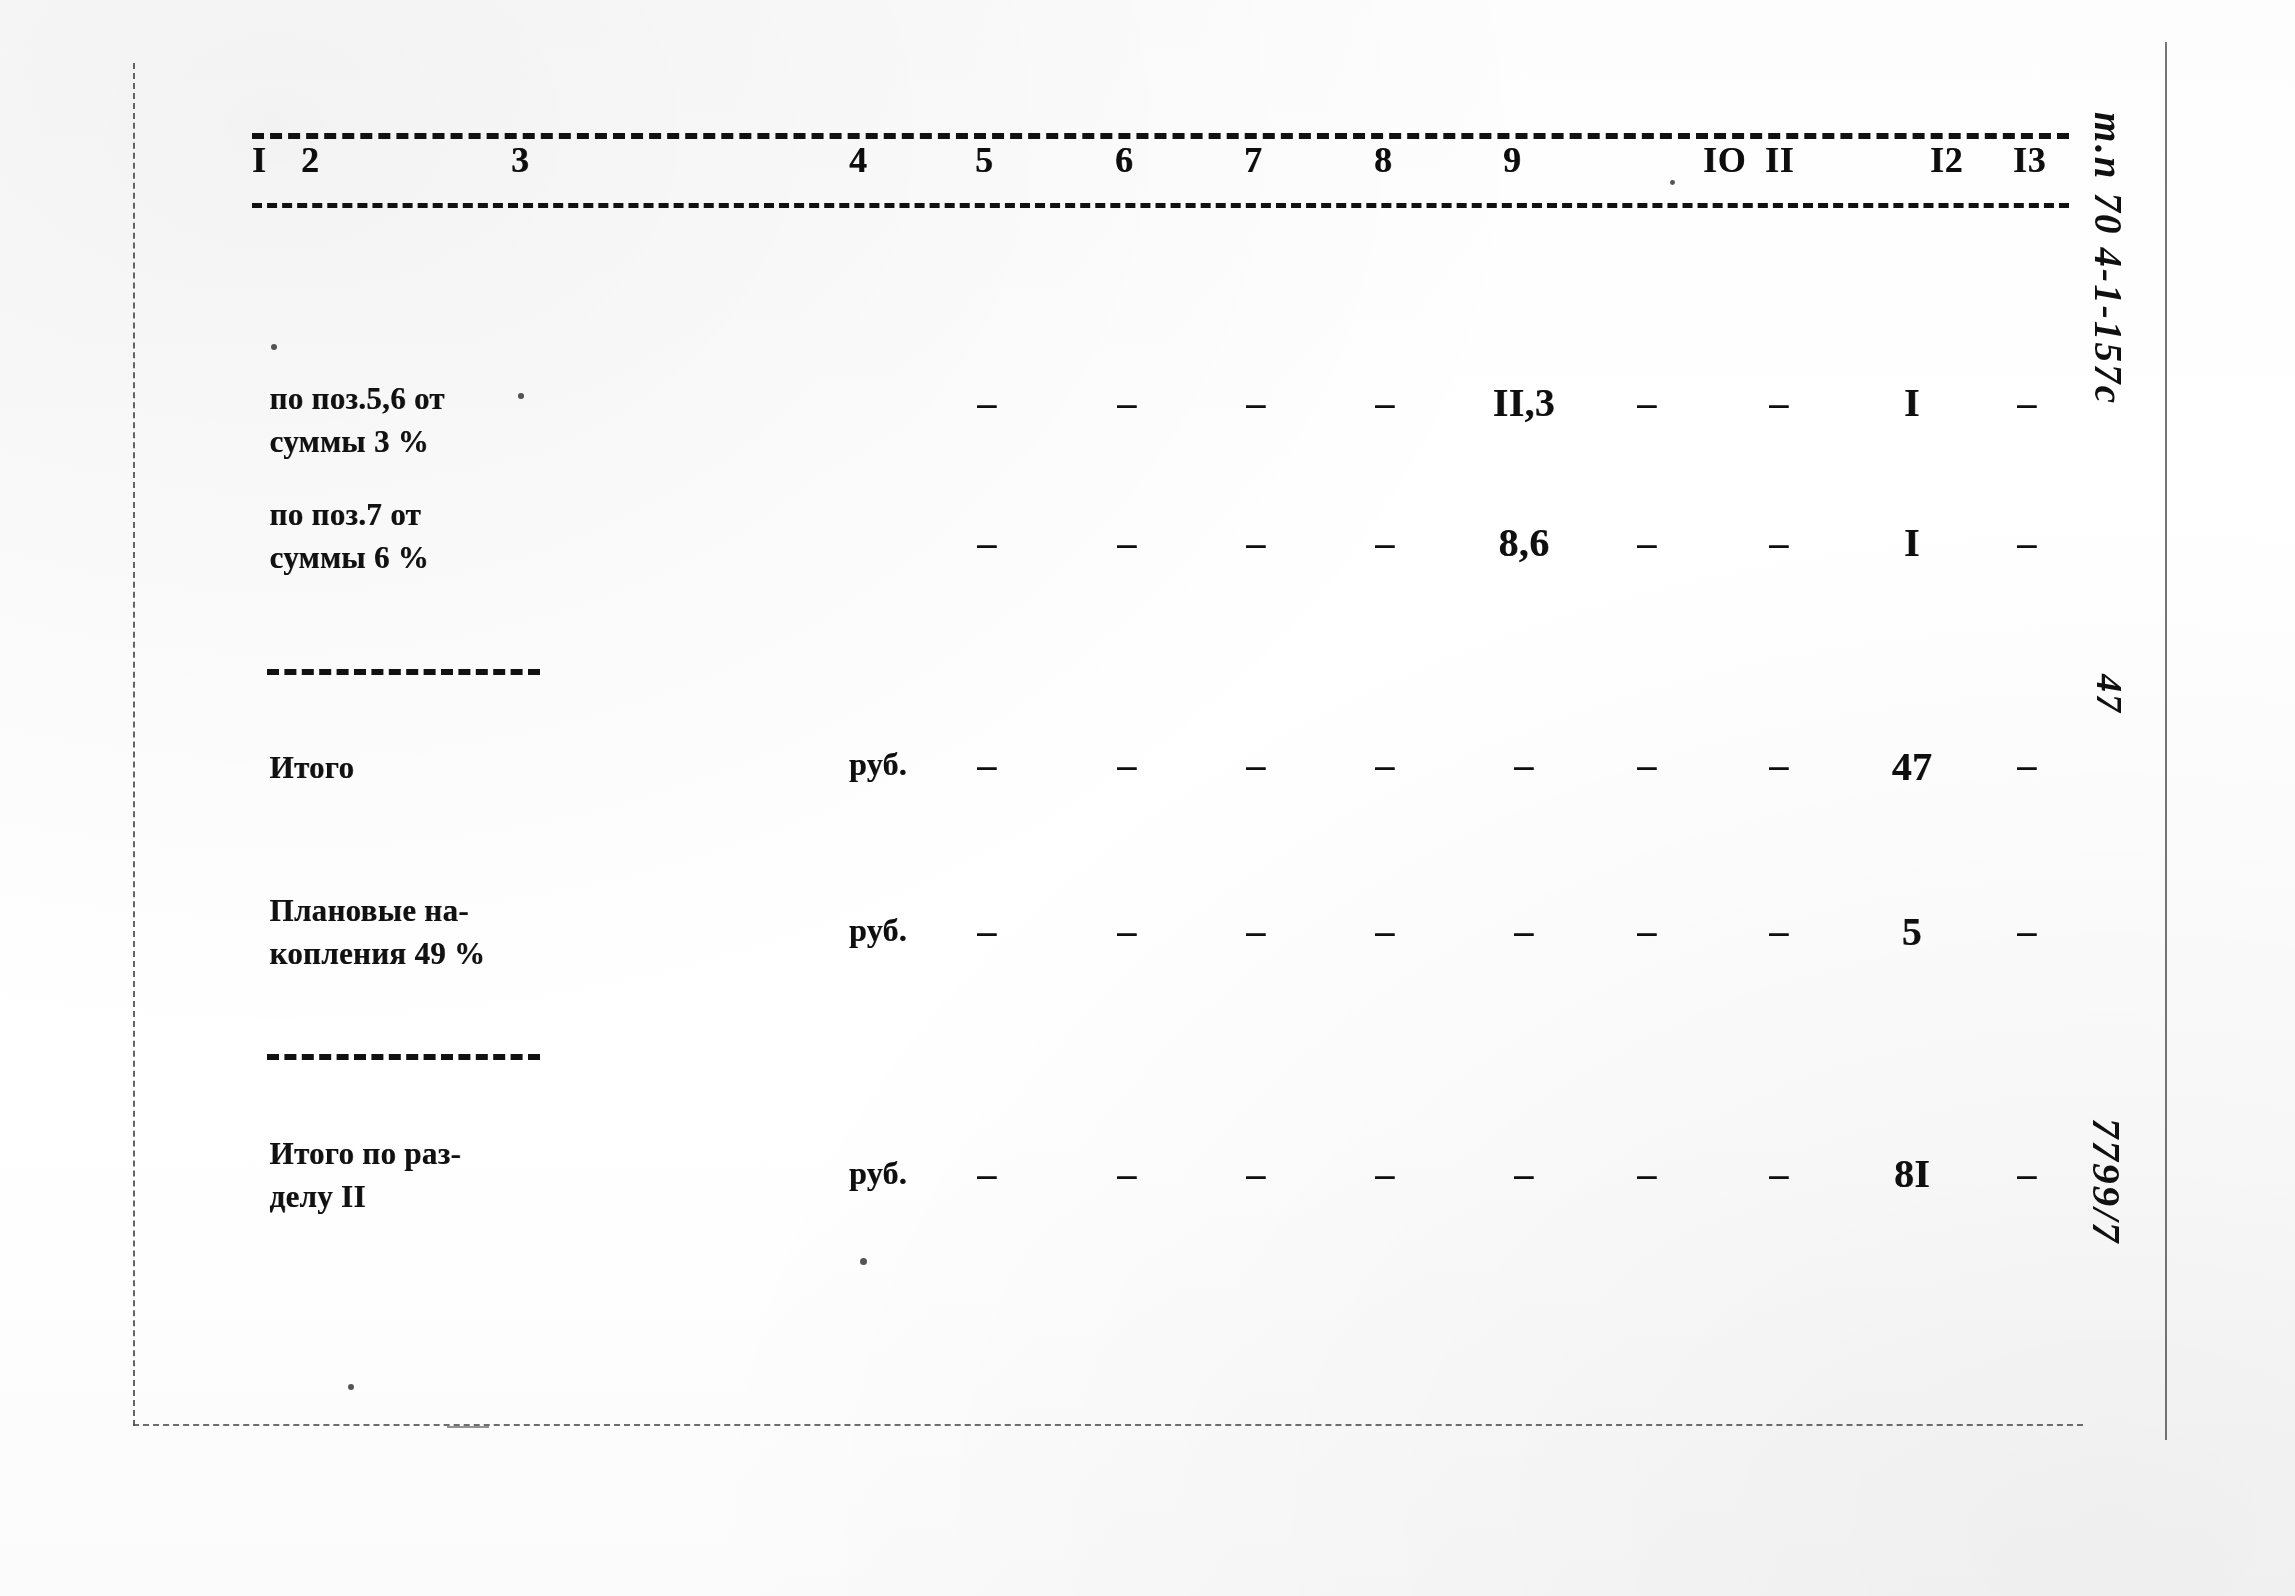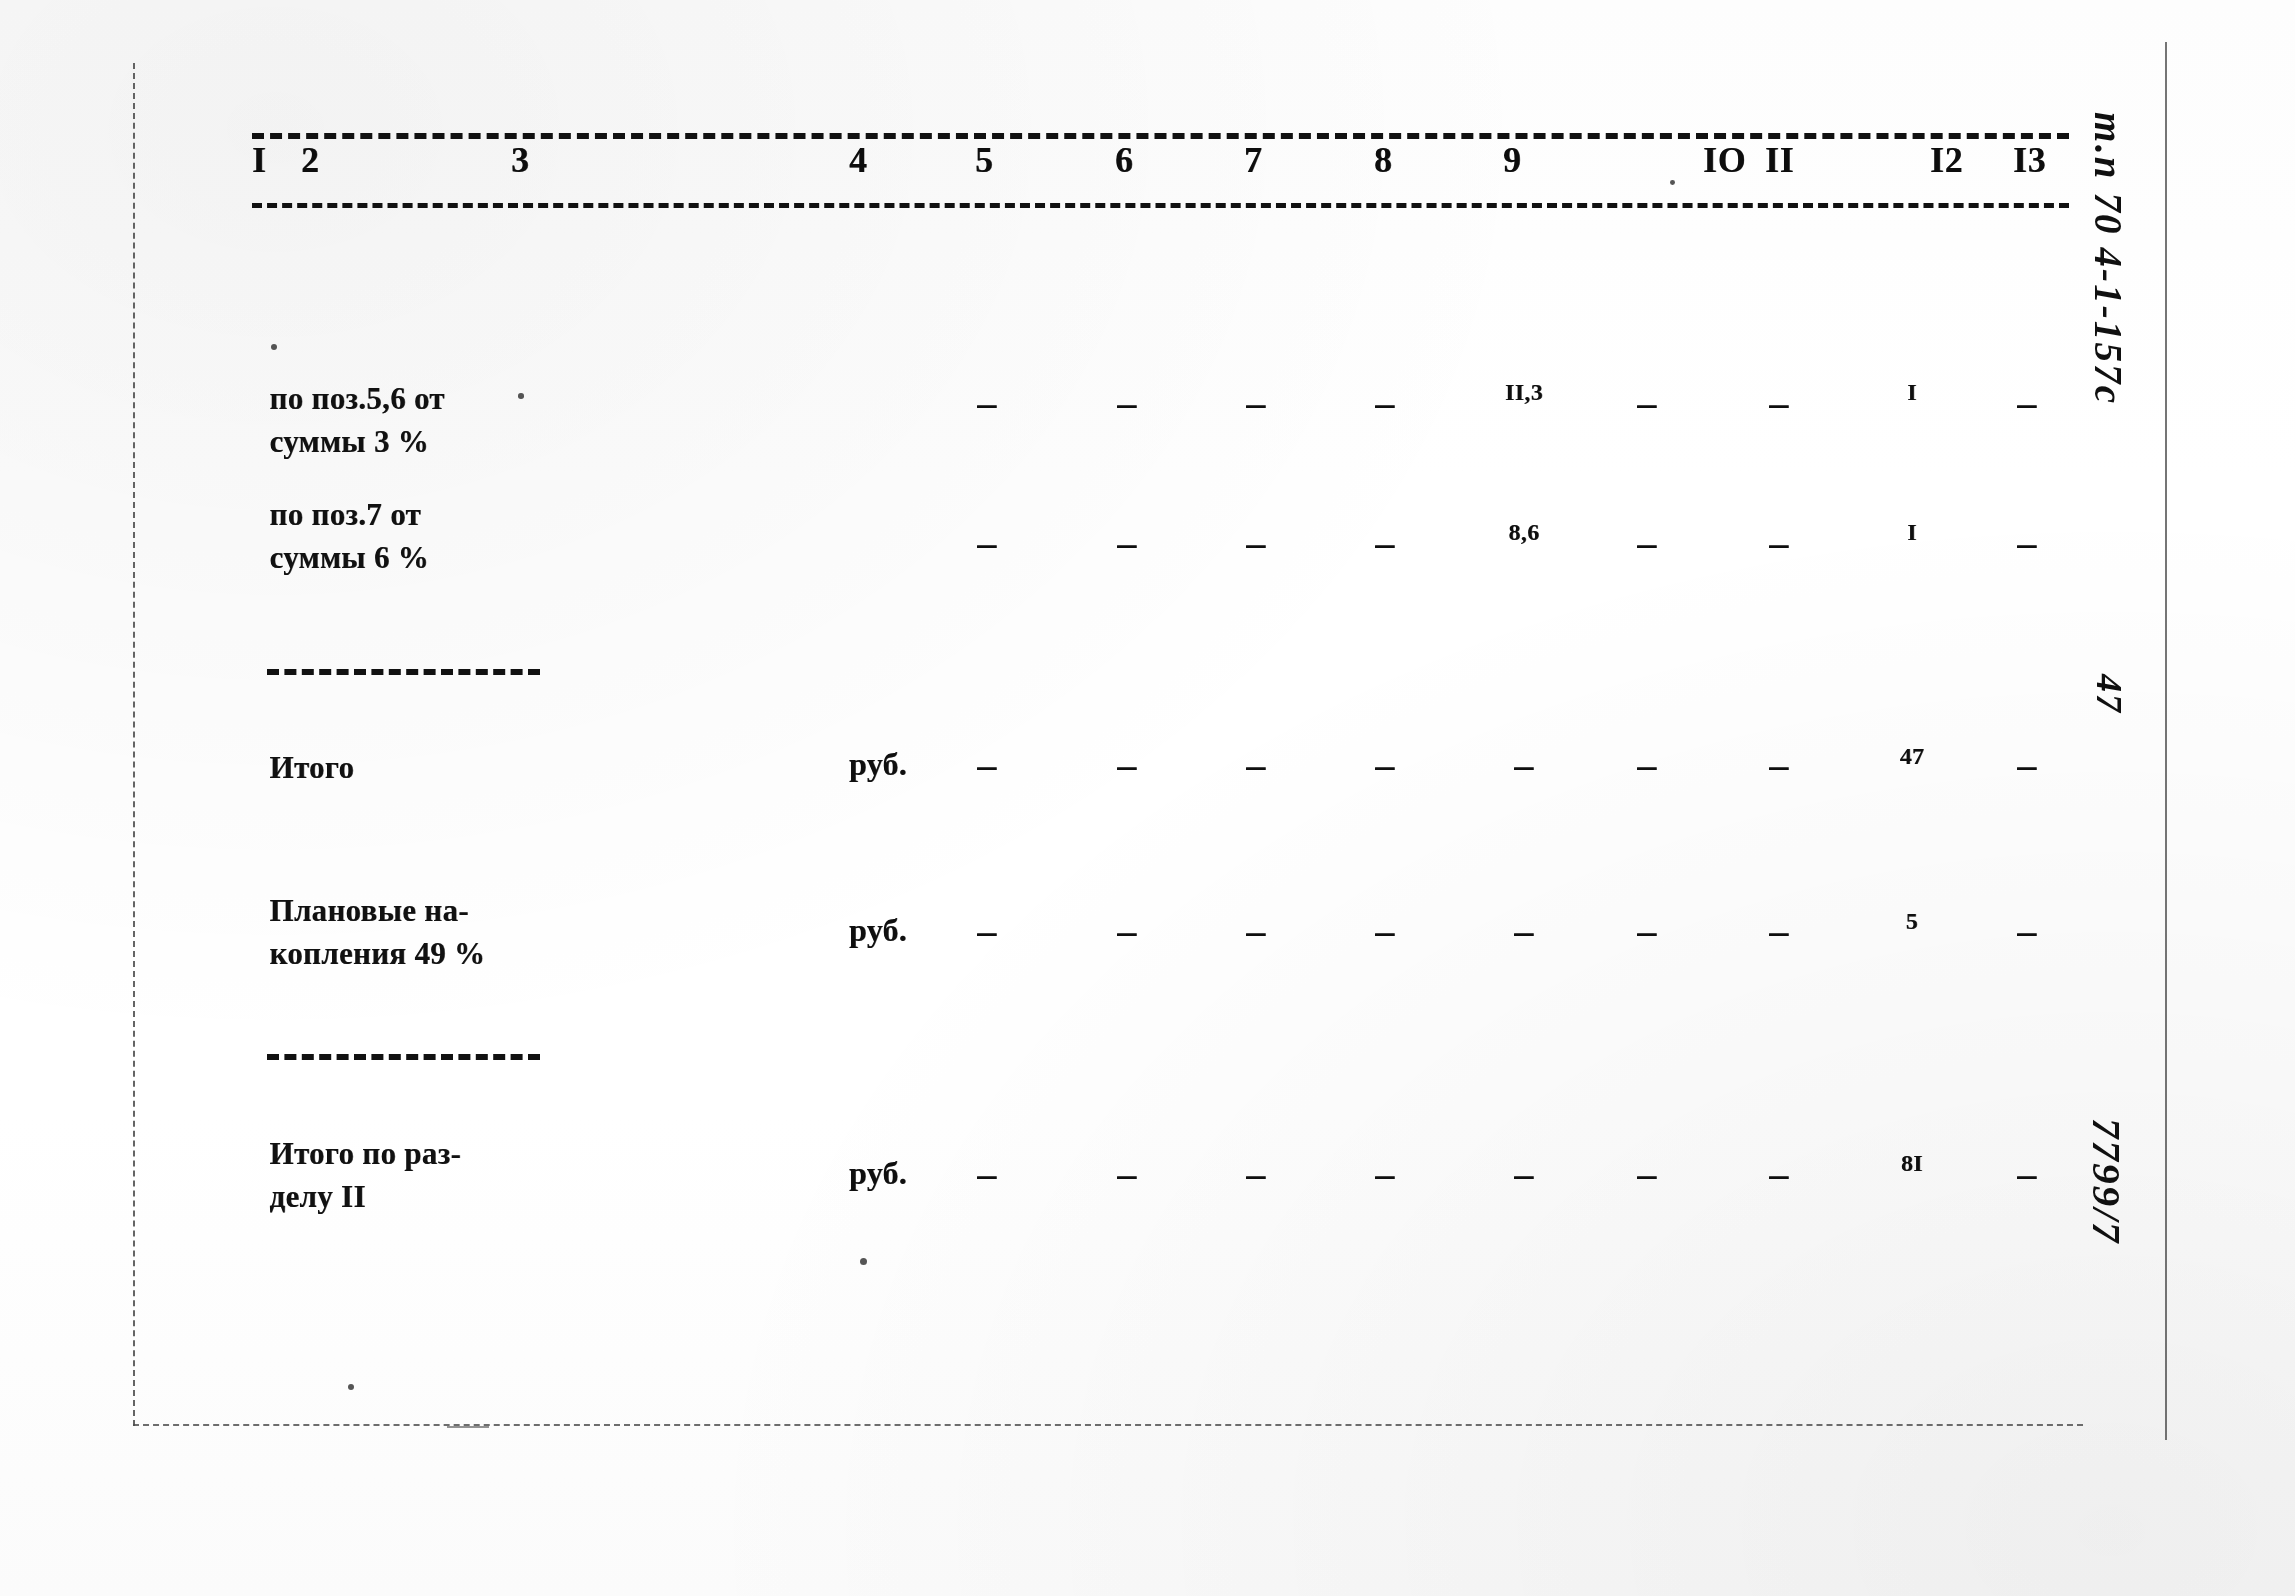--- a/index.html
+++ b/index.html
@@ -78,21 +78,21 @@
   .unit{
     position:absolute;
     font-family:"Liberation Serif",serif;
     font-weight:700;font-size:32px;color:#0f0f0f;
     letter-spacing:0.3px;
     text-shadow:0.5px 0.3px 0 rgba(0,0,0,.5);
   }
   .cell{
     position:absolute;
     font-family:"Liberation Serif",serif;
-    font-weight:700;font-size:24px;color:#0f0f0f;
+    font-weight:700;font-size:40px;color:#0f0f0f;
     text-align:center;
     letter-spacing:0.3px;
     text-shadow:0.5px 0.3px 0 rgba(0,0,0,.5);
     transform:translateX(-50%);
     white-space:nowrap;
   }
   .cell.dash{font-size:38px;line-height:24px;}
   .sep{
     position:absolute;height:0;border-top:6.3px dashed #111;
   }

